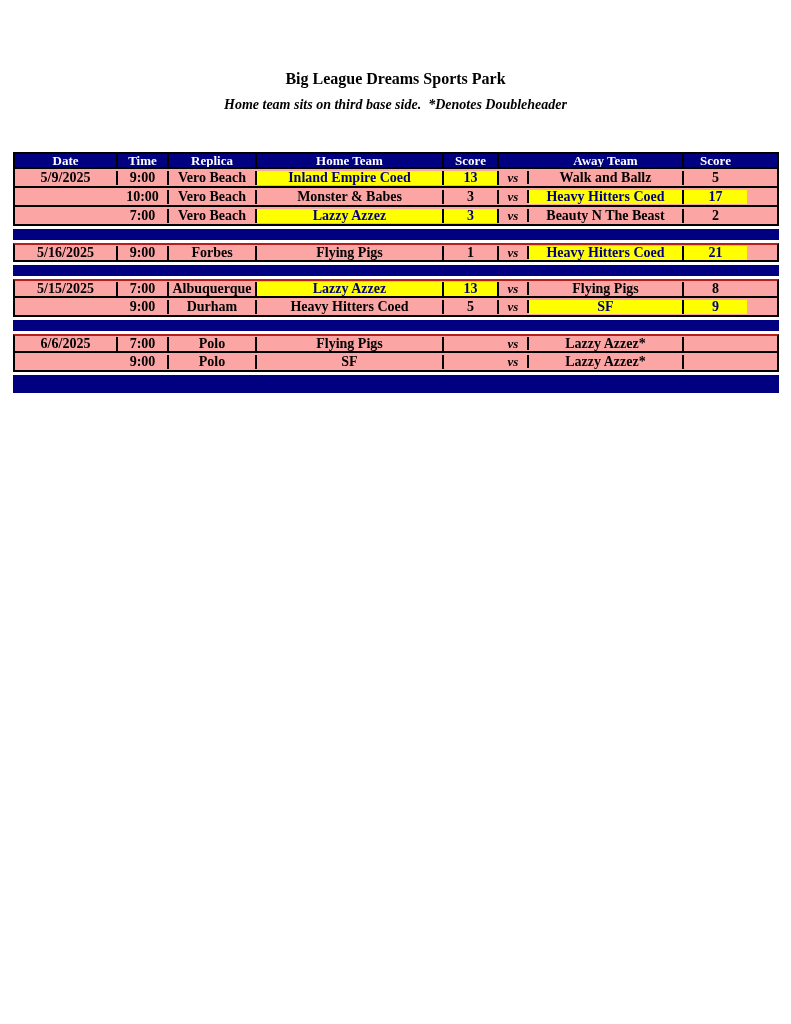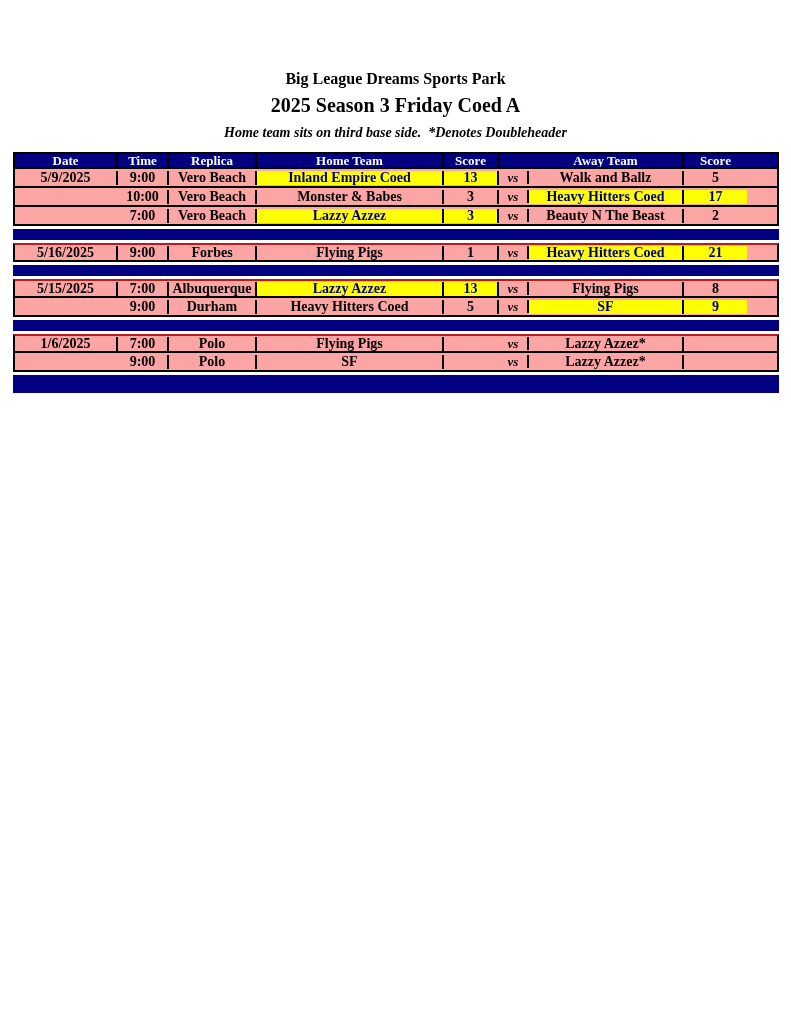--- a/index.html
+++ b/index.html
@@ -49,21 +49,20 @@
   }
   .t-row.sep .cell { border-right:1px solid #fff; background:var(--navy); }
   .t-row.sep .cell:last-child { border-right:none; }
   .t-row.sep.final { height:18px; margin:3px 0 0 0; }
 </style>
 </head>
 <body>
 
 <div class="page">
   <h1 class="title">Big League Dreams Sports Park</h1>
-  <h2 class="subtitle">2025 Season 3 Friday Coed A</h2>
   <div class="note">Home team sits on third base side.  *Denotes Doubleheader</div>
   <div class="sched-table" id="schedTable">
       <div class="t-row header">
         <div class="cell c0">Date</div>
         <div class="cell c1">Time</div>
         <div class="cell c2">Replica</div>
         <div class="cell c3">Home Team</div>
         <div class="cell c4">Score</div>
         <div class="cell c5 vs"></div>
         <div class="cell c6">Away Team</div>
@@ -153,21 +152,21 @@
         <div class="cell c0"></div>
         <div class="cell c1"></div>
         <div class="cell c2"></div>
         <div class="cell c3"></div>
         <div class="cell c4"></div>
         <div class="cell c5"></div>
         <div class="cell c6"></div>
         <div class="cell c7"></div>
       </div>
       <div class="t-row data gs">
-        <div class="cell c0">1/6/2025</div>
+        <div class="cell c0">6/6/2025</div>
         <div class="cell c1">7:00</div>
         <div class="cell c2">Polo</div>
         <div class="cell c3">Flying Pigs</div>
         <div class="cell c4"></div>
         <div class="cell c5 vs">vs</div>
         <div class="cell c6">Lazzy Azzez*</div>
         <div class="cell c7"></div>
       </div>
       <div class="t-row data">
         <div class="cell c0"></div>

